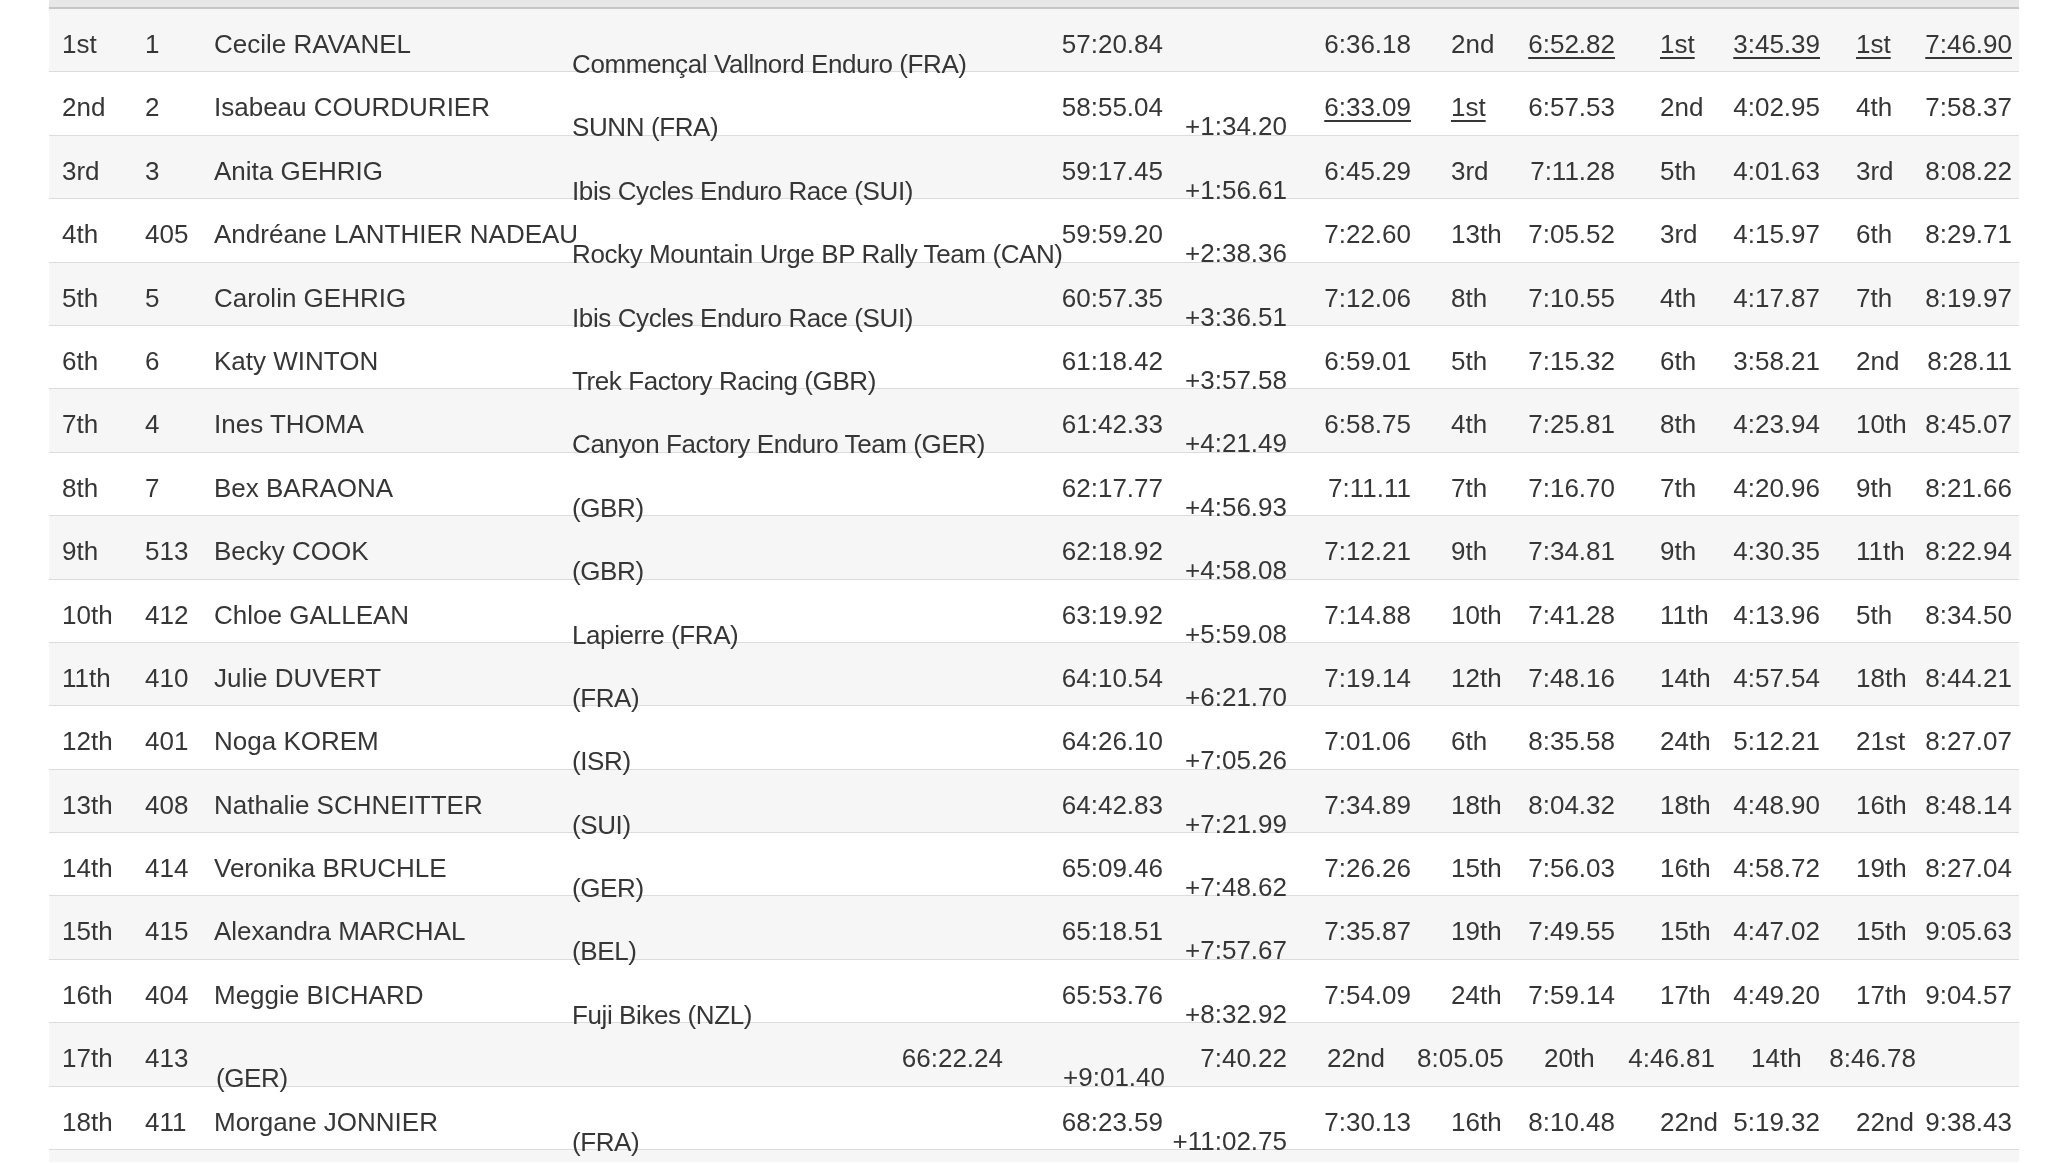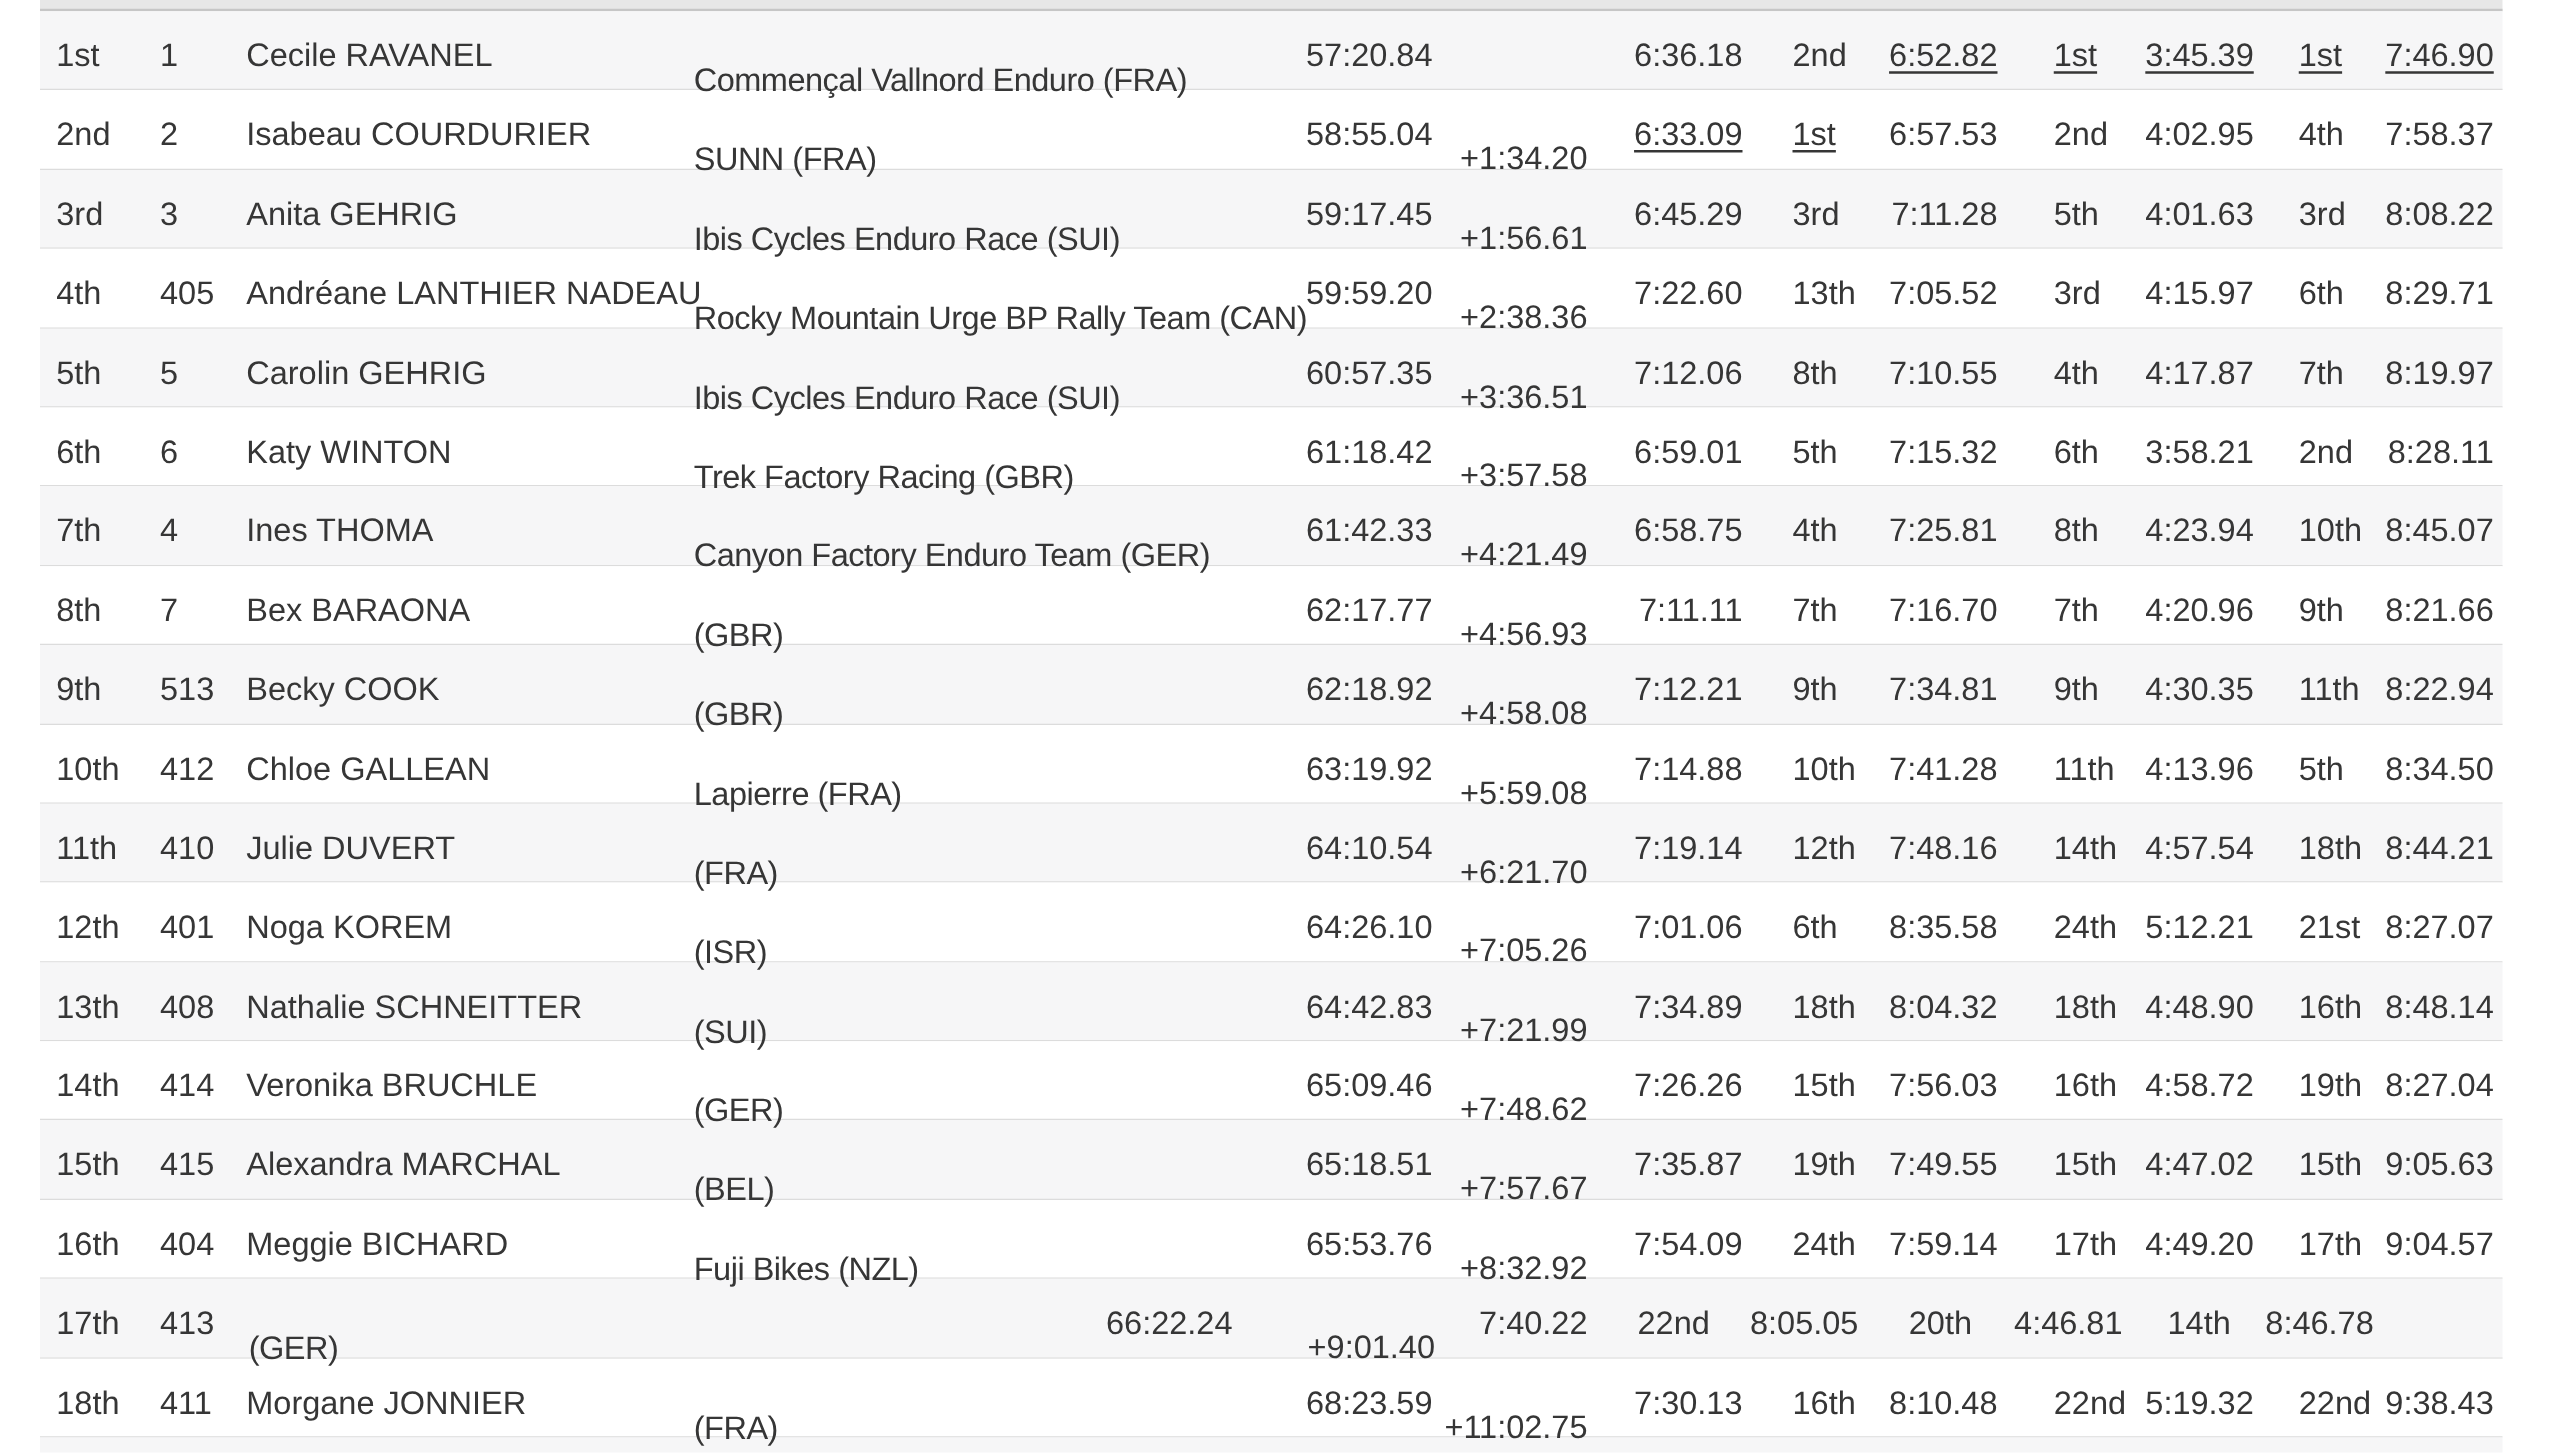--- a/index.html
+++ b/index.html
@@ -2,21 +2,21 @@
 <html><head>
 <meta charset="utf-8">
 <style>
   html,body{margin:0;padding:0;}
   body{
     width:2048px;height:1163px;overflow:hidden;background:#ffffff;
     font-family:"Liberation Sans","DejaVu Sans",sans-serif;
     font-size:26px;color:#363636;
   }
   .results-table{
-    position:absolute;left:32px;top:0;width:1970px;
+    position:absolute;left:49px;top:0;width:1970px;
   }
   .header-strip{
     height:7px;background:#e7e7e7;border-bottom:2px solid #c6c6c6;
   }
   .row{
     display:grid;
     grid-template-columns:92px 66px 356px 448px 160px 122px 124px 88px 116px 100px 105px 97px 96px;
     height:63.4px;box-sizing:border-box;
     border-bottom:1px solid #dcdcdc;
     align-items:center;

